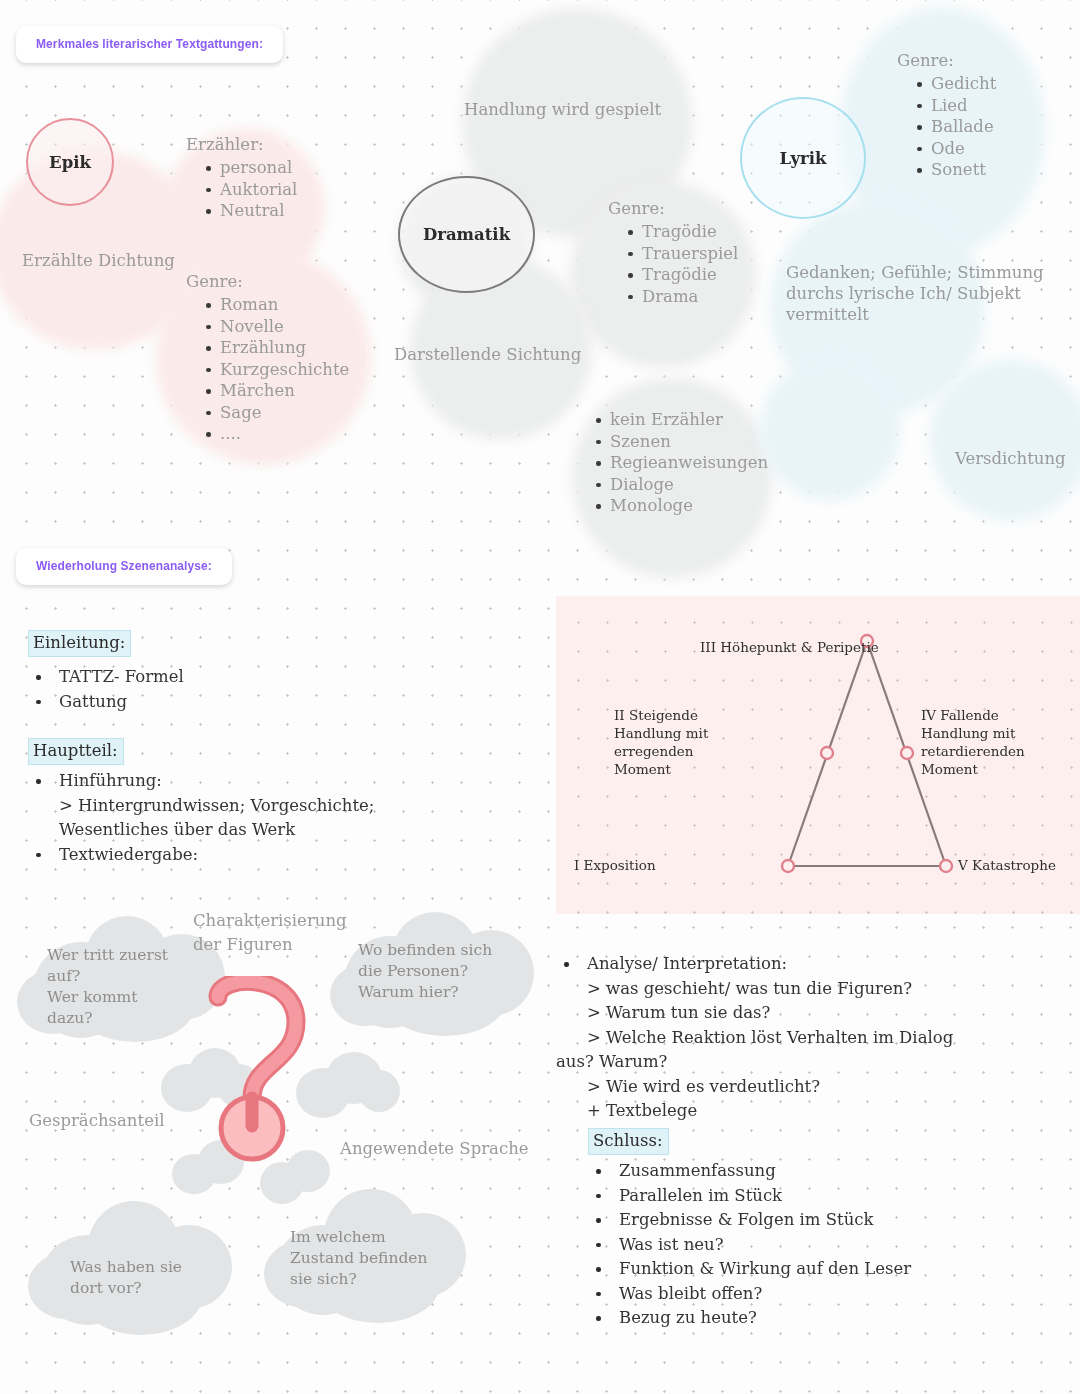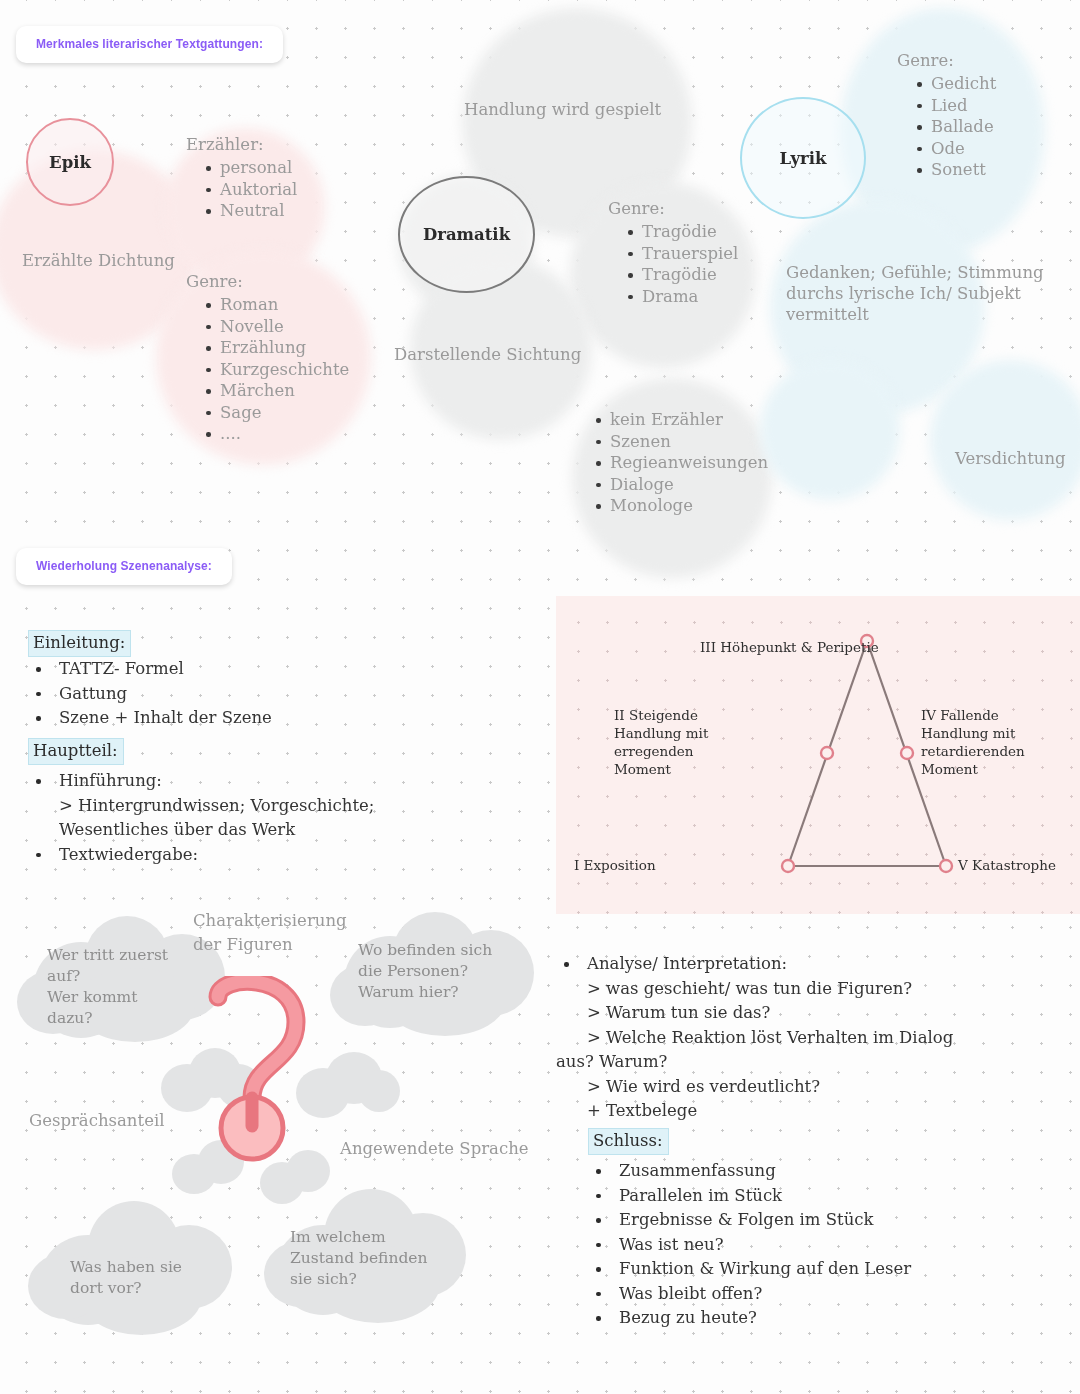--- a/index.html
+++ b/index.html
@@ -207,24 +207,23 @@
   </div>
 
   <div class="faint wrap" style="left:786px;top:262px;width:284px;">Gedanken; Gefühle; Stimmung durchs lyrische Ich/ Subjekt vermittelt</div>
 
   <div class="faint" style="left:955px;top:448px;">Versdichtung</div>
 
   <div class="chip" style="left:16px;top:548px;">Wiederholung Szenenanalyse:</div>
 
   <div class="note" style="left:28px;top:630px;width:500px;">
     <span class="hl">Einleitung:</span>
-    <ul style="margin-top:0;">
+    <ul style="margin-top:8px;">
       <li>TATTZ- Formel</li>
       <li>Gattung</li>
-      <li>Szene + Inhalt der Szene</li>
     </ul>
   </div>
 
   <div class="note" style="left:28px;top:738px;width:520px;">
     <span class="hl">Hauptteil:</span>
     <ul style="margin-top:4px;">
       <li>
         <span>Hinführung:</span>
         <span class="sub flush">&gt; Hintergrundwissen; Vorgeschichte;</span>
         <span class="sub flush">Wesentliches über das Werk</span>

